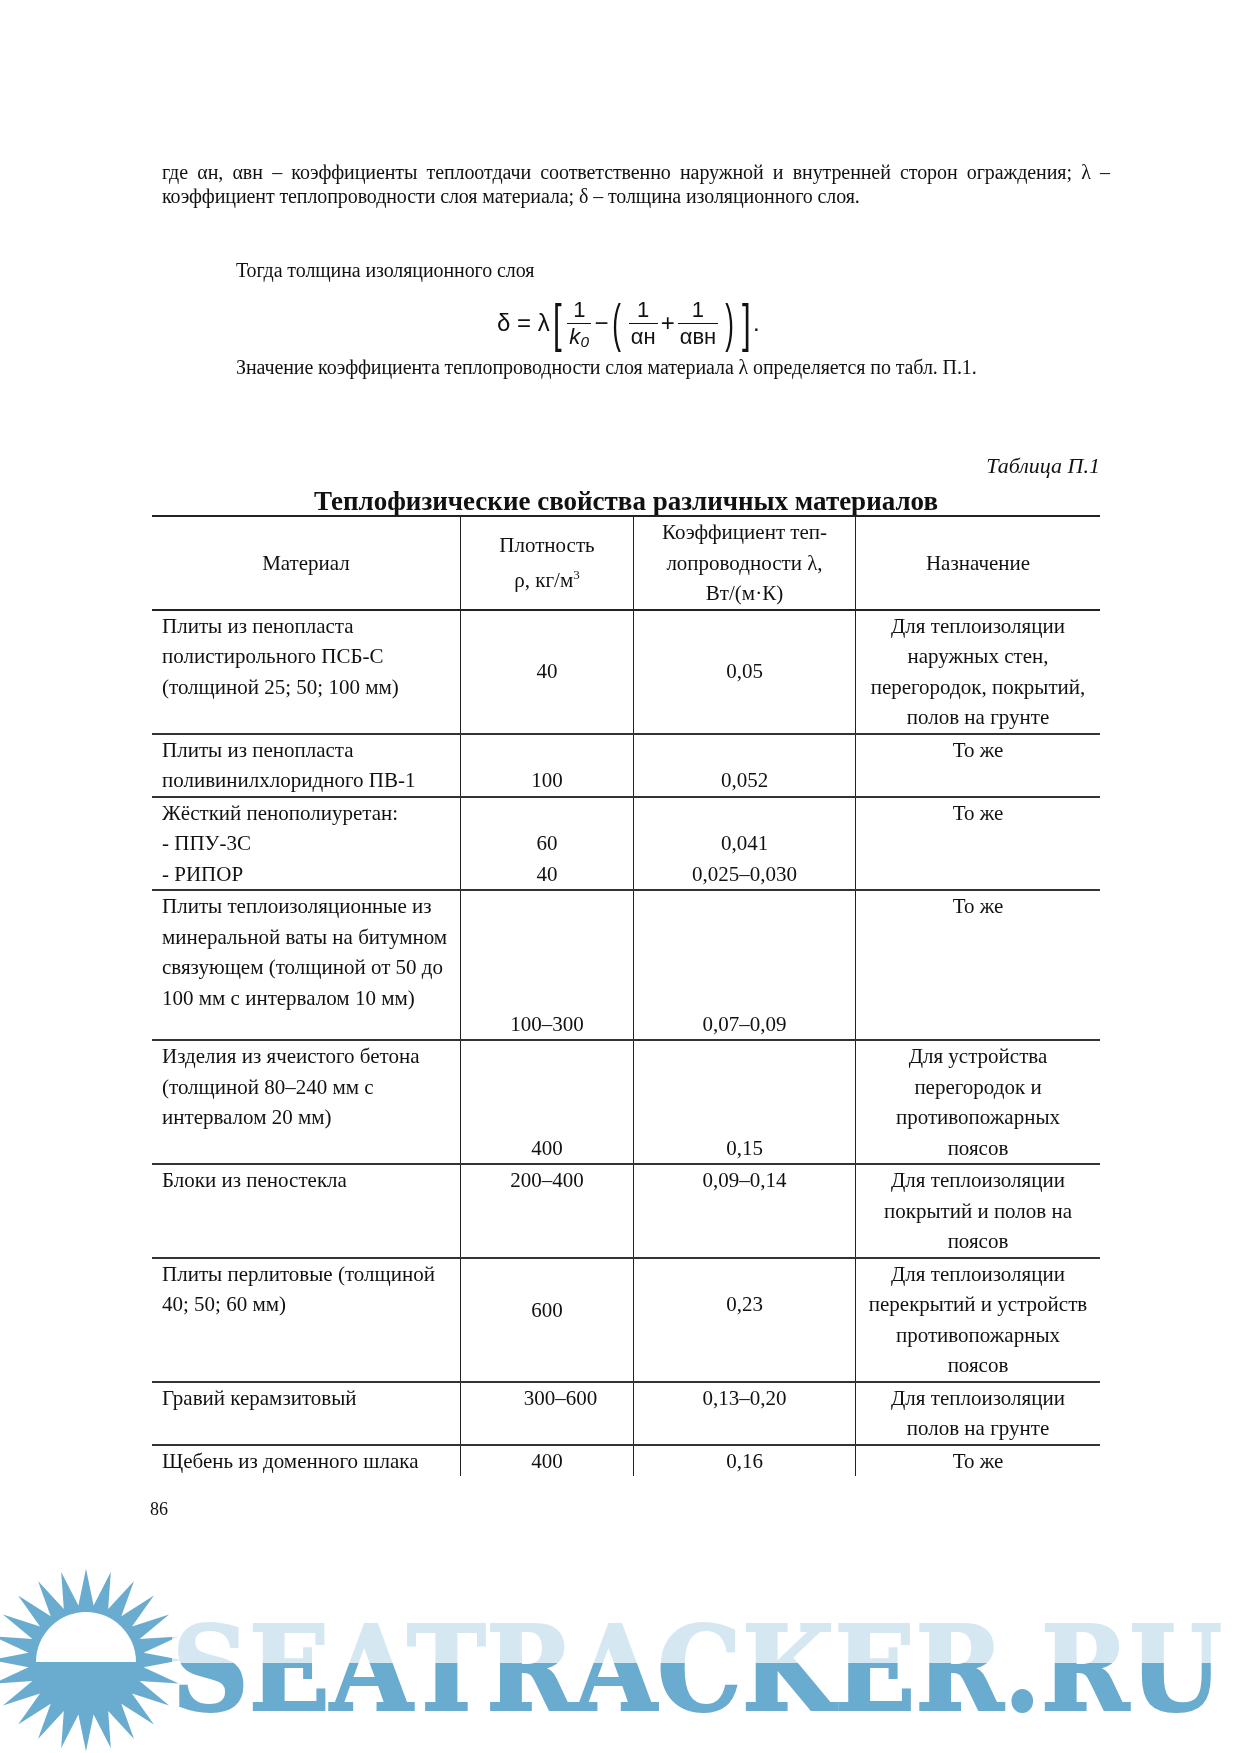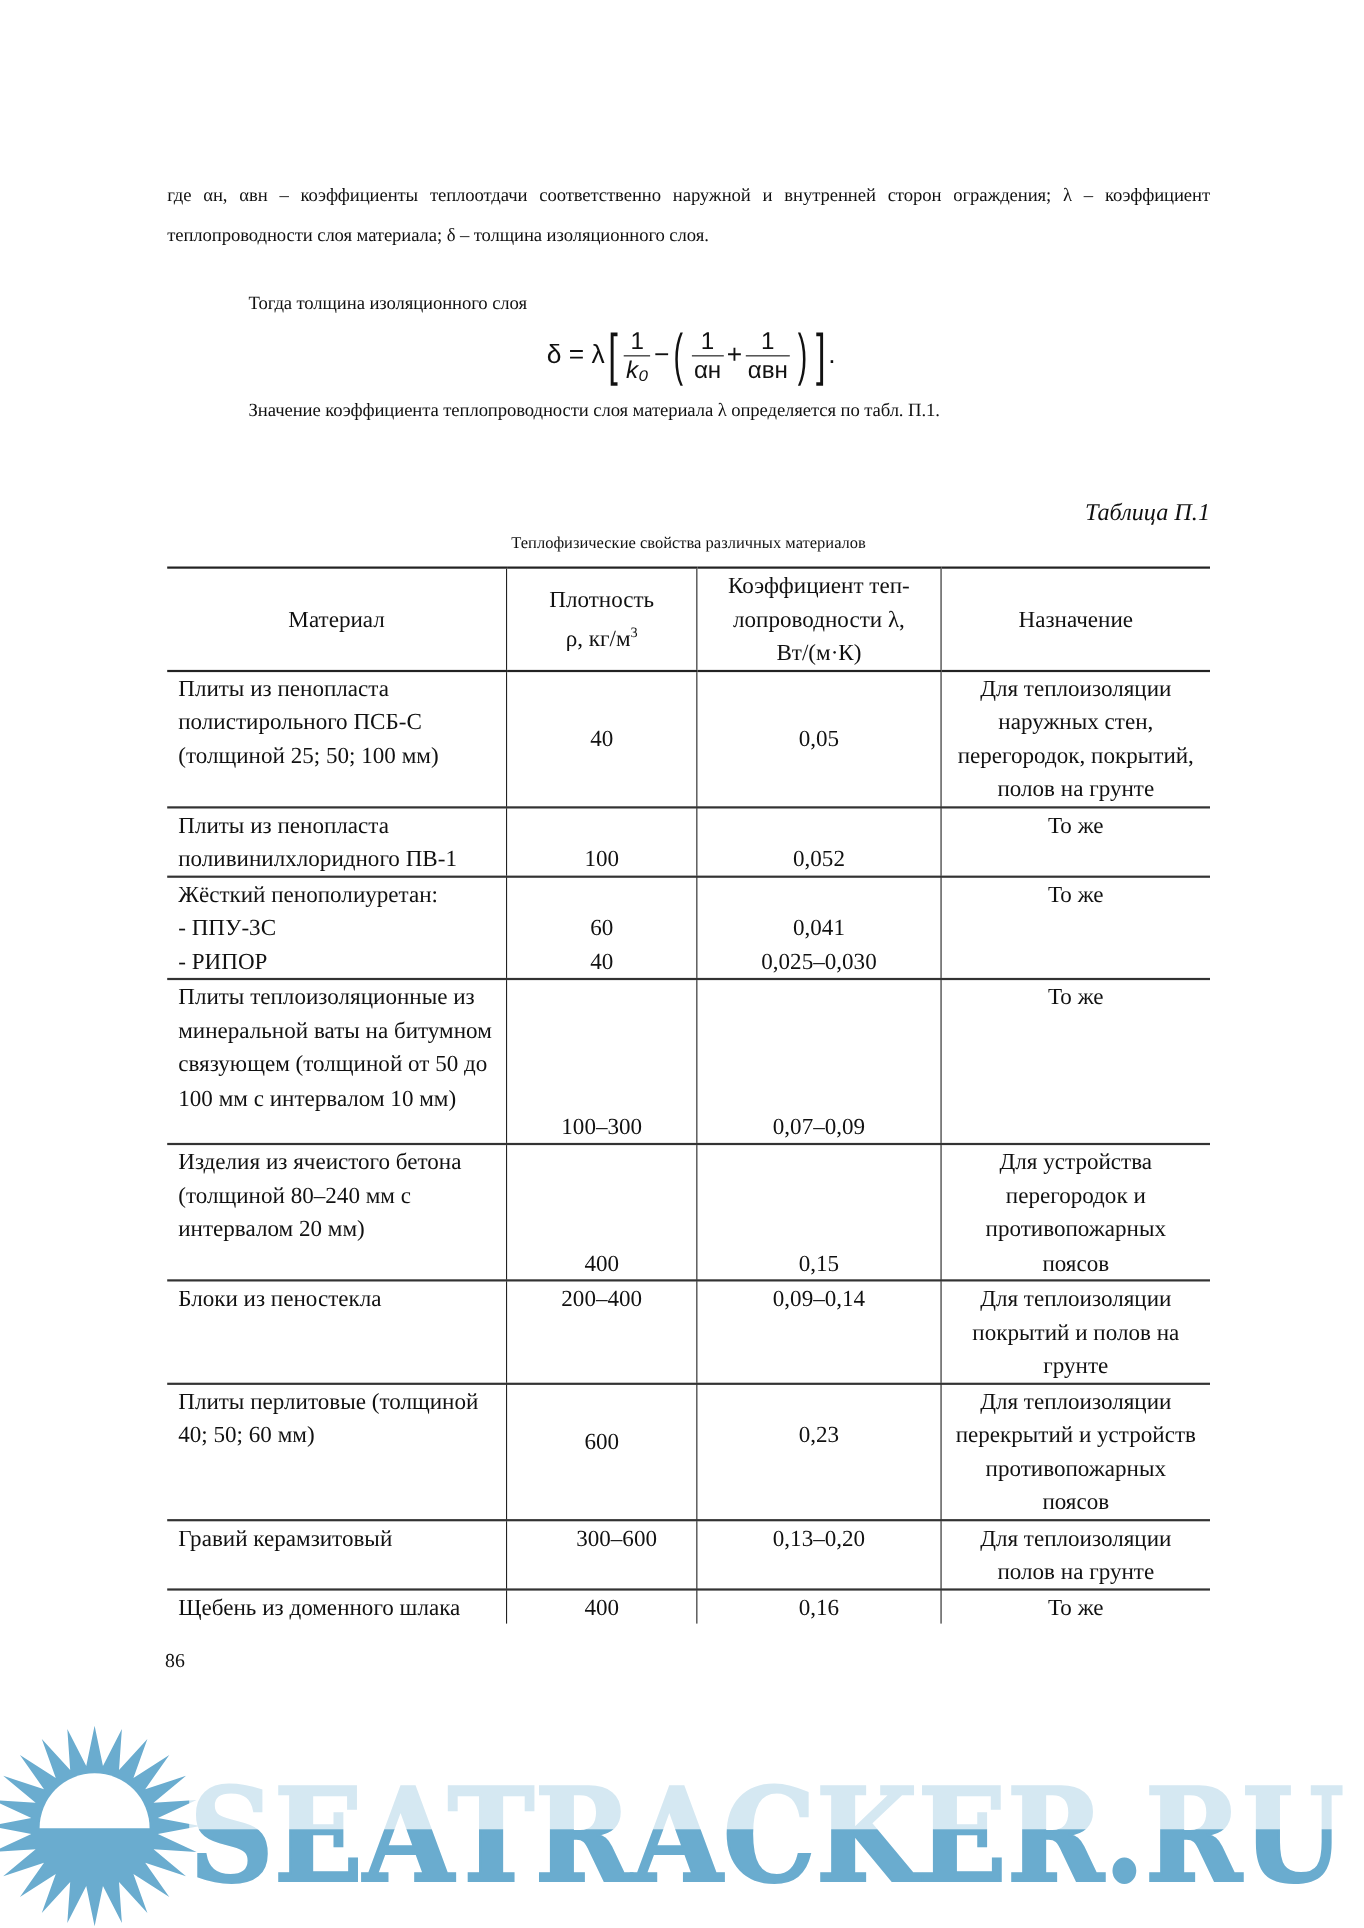--- a/index.html
+++ b/index.html
@@ -1,33 +1,33 @@
 <!DOCTYPE html>
 <html><head>
 <meta charset="utf-8">
 <style>
   html, body { margin: 0; padding: 0; background: #ffffff; }
   body { width: 1240px; height: 1753px; position: relative; overflow: hidden;
          font-family: "Liberation Serif", "DejaVu Serif", serif; color: #111; }
   .page { position: absolute; left: 152px; top: 0; width: 948px; }
-  .para { position: absolute; left: 0; width: 948px; font-size: 17px; line-height: 36px;
+  .para { position: absolute; left: 10px; width: 948px; font-size: 20px; line-height: 24px;
           text-align: justify; letter-spacing: -0.1px; }
   .p1 { top: 160px; }
   .p2 { top: 258px; text-indent: 74px; }
   .formula { position: absolute; top: 288px; left: 0; width: 948px; height: 70px;
              font-size: 24px; font-family: Liberation Sans, sans-serif; }
   .formula .inner { position: absolute; left: 345px; top: 0; display: flex; align-items: center; height: 70px; }
   .frac { display: inline-flex; flex-direction: column; align-items: center; margin: 0 3px; font-size: 22px; line-height: 26px; }
   .frac .num { padding: 0 2px; }
   .frac .den { border-top: 1.6px solid #111; padding: 0 2px; }
   .br { font-size: 52px; line-height: 56px; font-weight: 200; transform: scaleX(0.6); display: inline-block; }
   .p3 { top: 355px; text-indent: 74px; }
   .caption { position: absolute; top: 453px; right: 0; font-style: italic; font-size: 22px; }
   .table-title { position: absolute; top: 486px; left: 0; width: 948px; text-align: center;
-                 font-weight: normal; font-size: 15px; }
+                 font-weight: bold; font-size: 27px; }
   table { position: absolute; top: 515px; left: 0; width: 948px; border-collapse: collapse;
           font-size: 21px; line-height: 30.5px; }
   th, td { border-left: 1.5px solid #222; border-right: 1.5px solid #222; vertical-align: bottom; padding: 0 6px; }
   th:first-child, td:first-child { border-left: none; }
   th:last-child, td:last-child { border-right: none; }
   thead th { border-top: 2px solid #222; border-bottom: 2px solid #222; font-weight: normal; vertical-align: middle;
              text-align: center; height: 90px; }
   tbody tr { border-bottom: 2px solid #333; }
   tbody tr:last-child { border-bottom: none; }
   td.mat { text-align: left; width: 292px; padding-left: 10px; }
@@ -119,21 +119,21 @@
         <tr style="height: 90px;">
           <td class="mat top" style="white-space: pre-line;">Изделия из ячеистого бетона (толщиной 80–240 мм с интервалом 20 мм)</td>
           <td class="dens" style="white-space: pre-line;">400</td>
           <td class="coef" style="white-space: pre-line;">0,15</td>
           <td class="purp" style="white-space: pre-line;">Для устройства перегородок и противопожарных поясов</td>
         </tr>
         <tr style="height: 90px;">
           <td class="mat top" style="white-space: pre-line;">Блоки из пеностекла</td>
           <td class="dens" style="vertical-align: top; white-space: pre-line;">200–400</td>
           <td class="coef" style="vertical-align: top; white-space: pre-line;">0,09–0,14</td>
-          <td class="purp" style="white-space: pre-line;">Для теплоизоляции покрытий и полов на грунте</td>
+          <td class="purp" style="white-space: pre-line;">Для теплоизоляции покрытий и полов на поясов</td>
         </tr>
         <tr style="height: 120px;">
           <td class="mat top" style="white-space: pre-line;">Плиты перлитовые (толщиной 40; 50; 60 мм)</td>
           <td class="dens" style="vertical-align: top; padding-top: 36px; white-space: pre-line;">600</td>
           <td class="coef" style="vertical-align: top; padding-top: 30px; white-space: pre-line;">0,23</td>
           <td class="purp" style="white-space: pre-line;">Для теплоизоляции перекрытий и устройств противопожарных поясов</td>
         </tr>
         <tr style="height: 60px;">
           <td class="mat top" style="white-space: pre-line;">Гравий керамзитовый</td>
           <td class="dens" style="vertical-align: top; white-space: pre-line; padding-left: 33px;">300–600</td>

